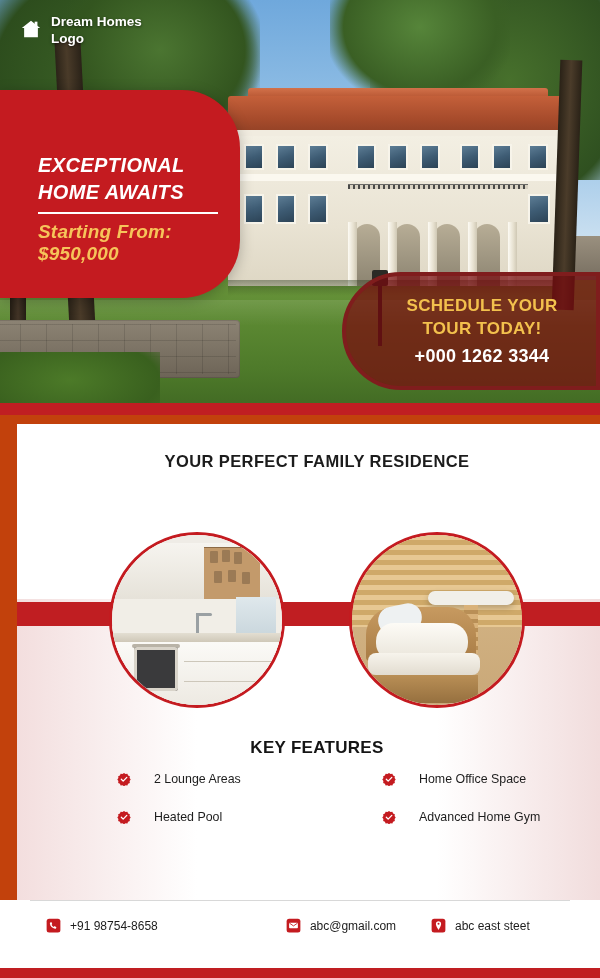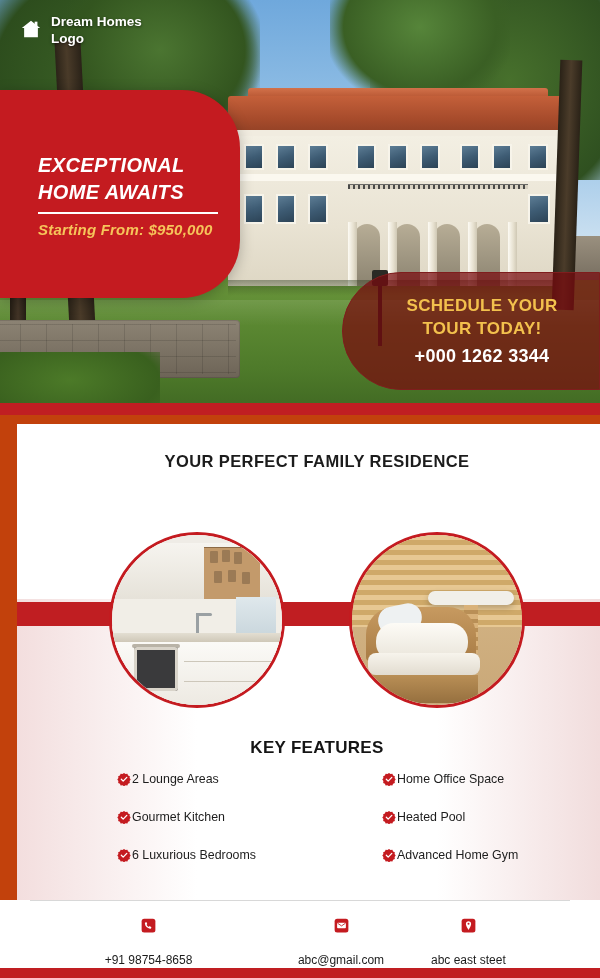--- a/index.html
+++ b/index.html
@@ -194,29 +194,29 @@
   .headline-inner { position: absolute; left: 38px; top: 62px; right: 16px; font-style: italic; }
   .headline-1, .headline-2 {
     color: #ffffff; font-size: 20px; font-weight: bold; letter-spacing: 0.4px;
     line-height: 1.35;
   }
   .headline-2 { }
   .headline-rule {
     width: 180px; height: 2px; background: #ffffff; margin: 6px 0 7px 0;
   }
   .headline-price {
-    color: #f6c45a; font-size: 15px; font-weight: bold; letter-spacing: 0.2px;
+    color: #f6c45a; font-size: 19px; font-weight: bold; letter-spacing: 0.2px;
   }
 
   
   .schedule {
     position: absolute; right: 0; top: 272px;
     width: 258px; height: 118px;
     background: rgba(120,10,14,0.72);
-    border: 1px solid #7f1d1d;
+    border: 4px solid #7f1d1d;
     border-radius: 60px 0 0 60px;
     z-index: 5;
     display: flex; flex-direction: column; align-items: center; justify-content: center;
     padding-left: 22px;
   }
   .schedule-title {
     color: #f3c14d; font-size: 17px; font-weight: bold; text-align: center;
     line-height: 1.3; letter-spacing: 0.3px; white-space: pre-line;
   }
   .schedule-phone {
@@ -347,39 +347,39 @@
 
   
   .features-title {
     position: absolute; left: 0; top: 314px; width: 600px;
     text-align: center; font-size: 17px; font-weight: bold; color: #151515; letter-spacing: 0.3px;
   }
   .features {
     position: absolute; left: 100px; top: 348px; width: 440px;
     display: grid; grid-template-columns: 265px 175px; row-gap: 24px;
   }
-  .feature { display: flex; gap: 1px; }
+  .feature { display: flex; gap: 23px; }
   .badge-icon { width: 14px; height: 14px; flex: 0 0 14px; }
   .feature-label { font-size: 12.4px; color: #1d1d1d; }
 
   
   .footer {
     position: absolute; left: 0; top: 900px; width: 600px; height: 78px;
     background: #ffffff;
   }
   .footer-divider {
     position: absolute; left: 30px; top: 0; width: 540px; height: 1px; background: #d8d8d8;
   }
   .footer-items {
     position: absolute; left: 46px; top: 18px; width: 520px;
     display: flex; align-items: center;
   }
-  .f-item { display: flex; align-items: center; gap: 20px; flex-direction: column; }
+  .f-item { display: flex; align-items: center; gap: 9px; }
   .f-item:nth-child(1) { width: 205px; }
-  .f-item:nth-child(2) { width: 180px; }
+  .f-item:nth-child(2) { width: 180px; justify-content: center; }
   .f-icon { width: 15px; height: 15px; flex: 0 0 15px; }
   .f-text { font-size: 12px; color: #1c1c1c; }
   .footer-bar {
     position: absolute; left: 0; bottom: 0; width: 600px; height: 10px; background: #c01e22;
   }
 </style>
 </head>
 <body>
 
 <div class="flyer">
@@ -525,49 +525,31 @@
       <div class="feature">
         <span class="badge-icon">
           <svg viewBox="0 0 24 24" width="14" height="14" aria-hidden="true">
             <path d="M12 1.5 14.6 3.4 17.8 3 19 6 22 7.2 21.6 10.4 23.5 13 21.6 15.6 22 18.8 19 20 17.8 23 14.6 22.6 12 24.5 9.4 22.6 6.2 23 5 20 2 18.8 2.4 15.6 0.5 13 2.4 10.4 2 7.2 5 6 6.2 3 9.4 3.4Z" fill="#c41b20"></path>
             <path d="M7.4 12.4 10.6 15.6 16.8 9.2" fill="none" stroke="#ffffff" stroke-width="2.2" stroke-linecap="round" stroke-linejoin="round"></path>
           </svg>
         </span>
         <span class="feature-label">Home Office Space</span>
       </div>
 
-      <div class="feature">
-        <span class="badge-icon">
-          <svg viewBox="0 0 24 24" width="14" height="14" aria-hidden="true">
-            <path d="M12 1.5 14.6 3.4 17.8 3 19 6 22 7.2 21.6 10.4 23.5 13 21.6 15.6 22 18.8 19 20 17.8 23 14.6 22.6 12 24.5 9.4 22.6 6.2 23 5 20 2 18.8 2.4 15.6 0.5 13 2.4 10.4 2 7.2 5 6 6.2 3 9.4 3.4Z" fill="#c41b20"></path>
-            <path d="M7.4 12.4 10.6 15.6 16.8 9.2" fill="none" stroke="#ffffff" stroke-width="2.2" stroke-linecap="round" stroke-linejoin="round"></path>
-          </svg>
-        </span>
-        <span class="feature-label">Gourmet Kitchen</span>
-      </div>
 
       <div class="feature">
         <span class="badge-icon">
           <svg viewBox="0 0 24 24" width="14" height="14" aria-hidden="true">
             <path d="M12 1.5 14.6 3.4 17.8 3 19 6 22 7.2 21.6 10.4 23.5 13 21.6 15.6 22 18.8 19 20 17.8 23 14.6 22.6 12 24.5 9.4 22.6 6.2 23 5 20 2 18.8 2.4 15.6 0.5 13 2.4 10.4 2 7.2 5 6 6.2 3 9.4 3.4Z" fill="#c41b20"></path>
             <path d="M7.4 12.4 10.6 15.6 16.8 9.2" fill="none" stroke="#ffffff" stroke-width="2.2" stroke-linecap="round" stroke-linejoin="round"></path>
           </svg>
         </span>
         <span class="feature-label">Heated Pool</span>
       </div>
 
-      <div class="feature">
-        <span class="badge-icon">
-          <svg viewBox="0 0 24 24" width="14" height="14" aria-hidden="true">
-            <path d="M12 1.5 14.6 3.4 17.8 3 19 6 22 7.2 21.6 10.4 23.5 13 21.6 15.6 22 18.8 19 20 17.8 23 14.6 22.6 12 24.5 9.4 22.6 6.2 23 5 20 2 18.8 2.4 15.6 0.5 13 2.4 10.4 2 7.2 5 6 6.2 3 9.4 3.4Z" fill="#c41b20"></path>
-            <path d="M7.4 12.4 10.6 15.6 16.8 9.2" fill="none" stroke="#ffffff" stroke-width="2.2" stroke-linecap="round" stroke-linejoin="round"></path>
-          </svg>
-        </span>
-        <span class="feature-label">6 Luxurious Bedrooms</span>
-      </div>
 
       <div class="feature">
         <span class="badge-icon">
           <svg viewBox="0 0 24 24" width="14" height="14" aria-hidden="true">
             <path d="M12 1.5 14.6 3.4 17.8 3 19 6 22 7.2 21.6 10.4 23.5 13 21.6 15.6 22 18.8 19 20 17.8 23 14.6 22.6 12 24.5 9.4 22.6 6.2 23 5 20 2 18.8 2.4 15.6 0.5 13 2.4 10.4 2 7.2 5 6 6.2 3 9.4 3.4Z" fill="#c41b20"></path>
             <path d="M7.4 12.4 10.6 15.6 16.8 9.2" fill="none" stroke="#ffffff" stroke-width="2.2" stroke-linecap="round" stroke-linejoin="round"></path>
           </svg>
         </span>
         <span class="feature-label">Advanced Home Gym</span>
       </div>

